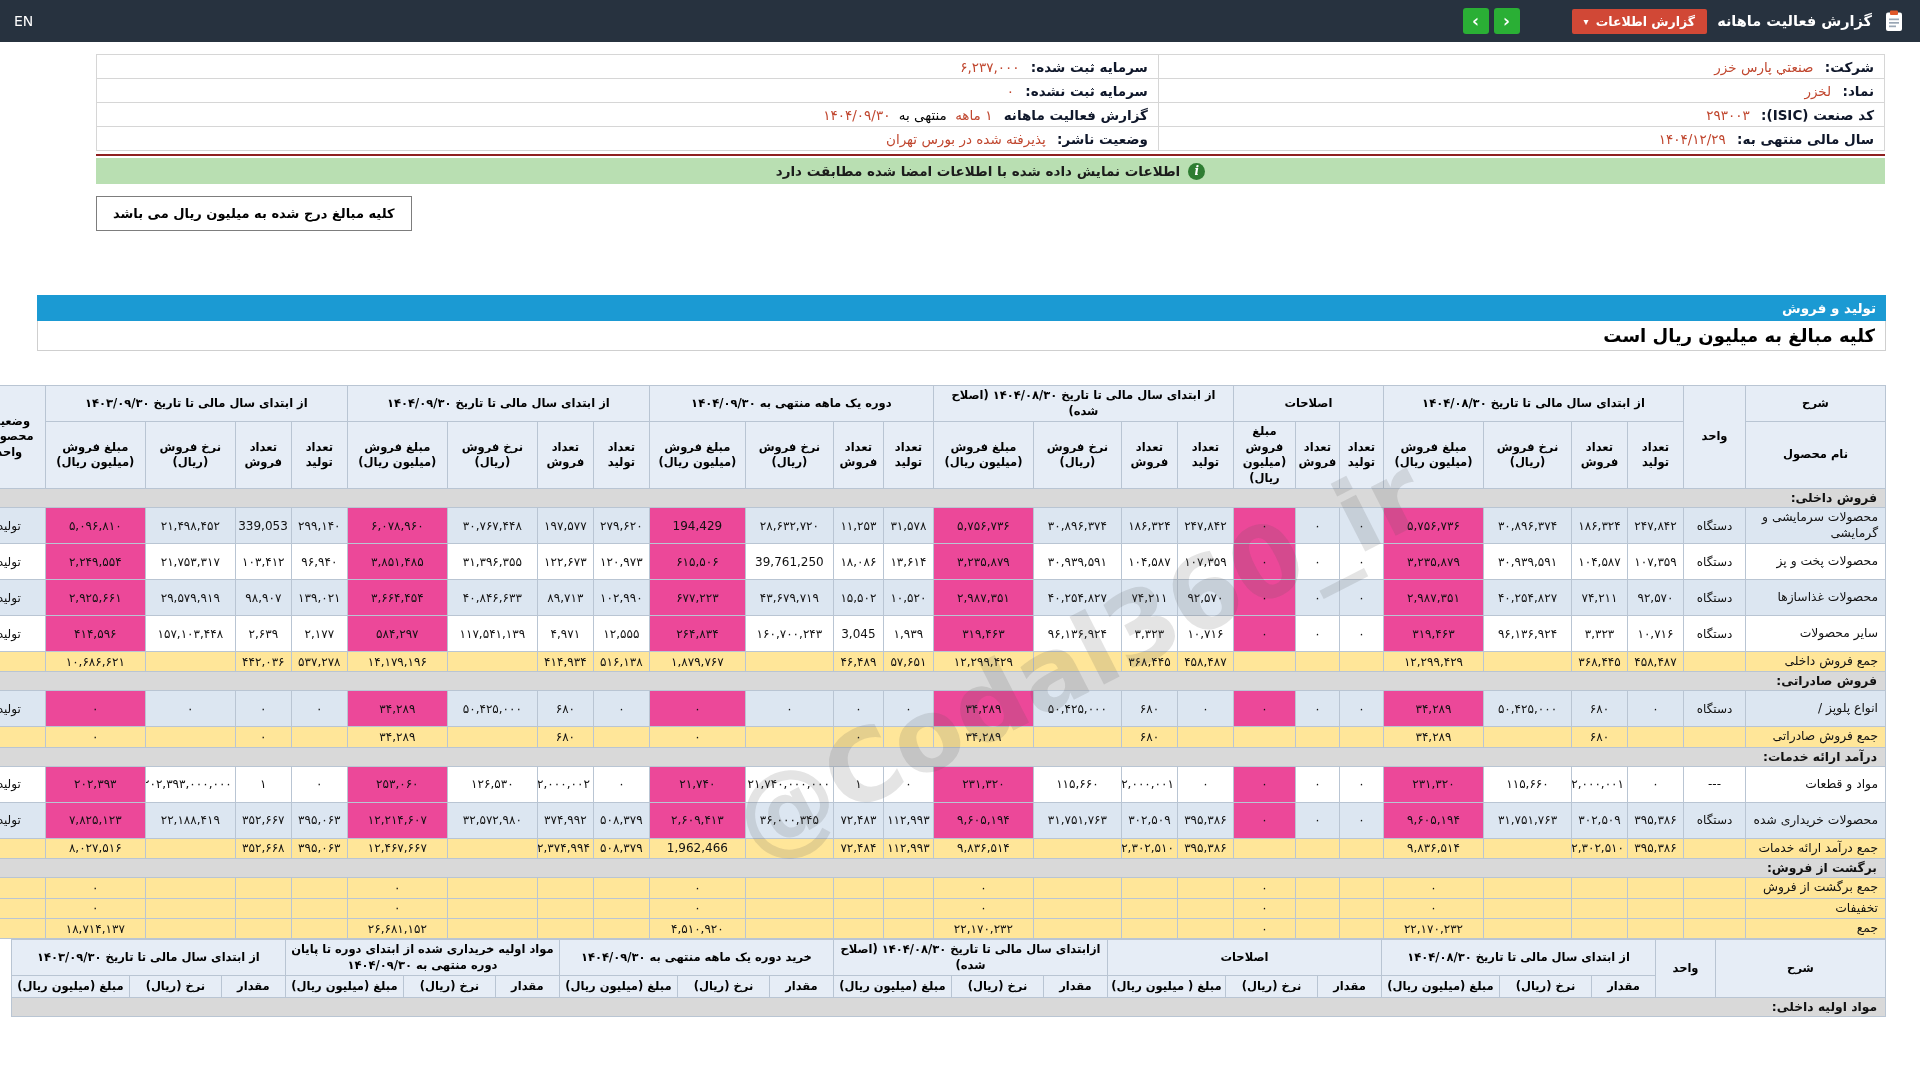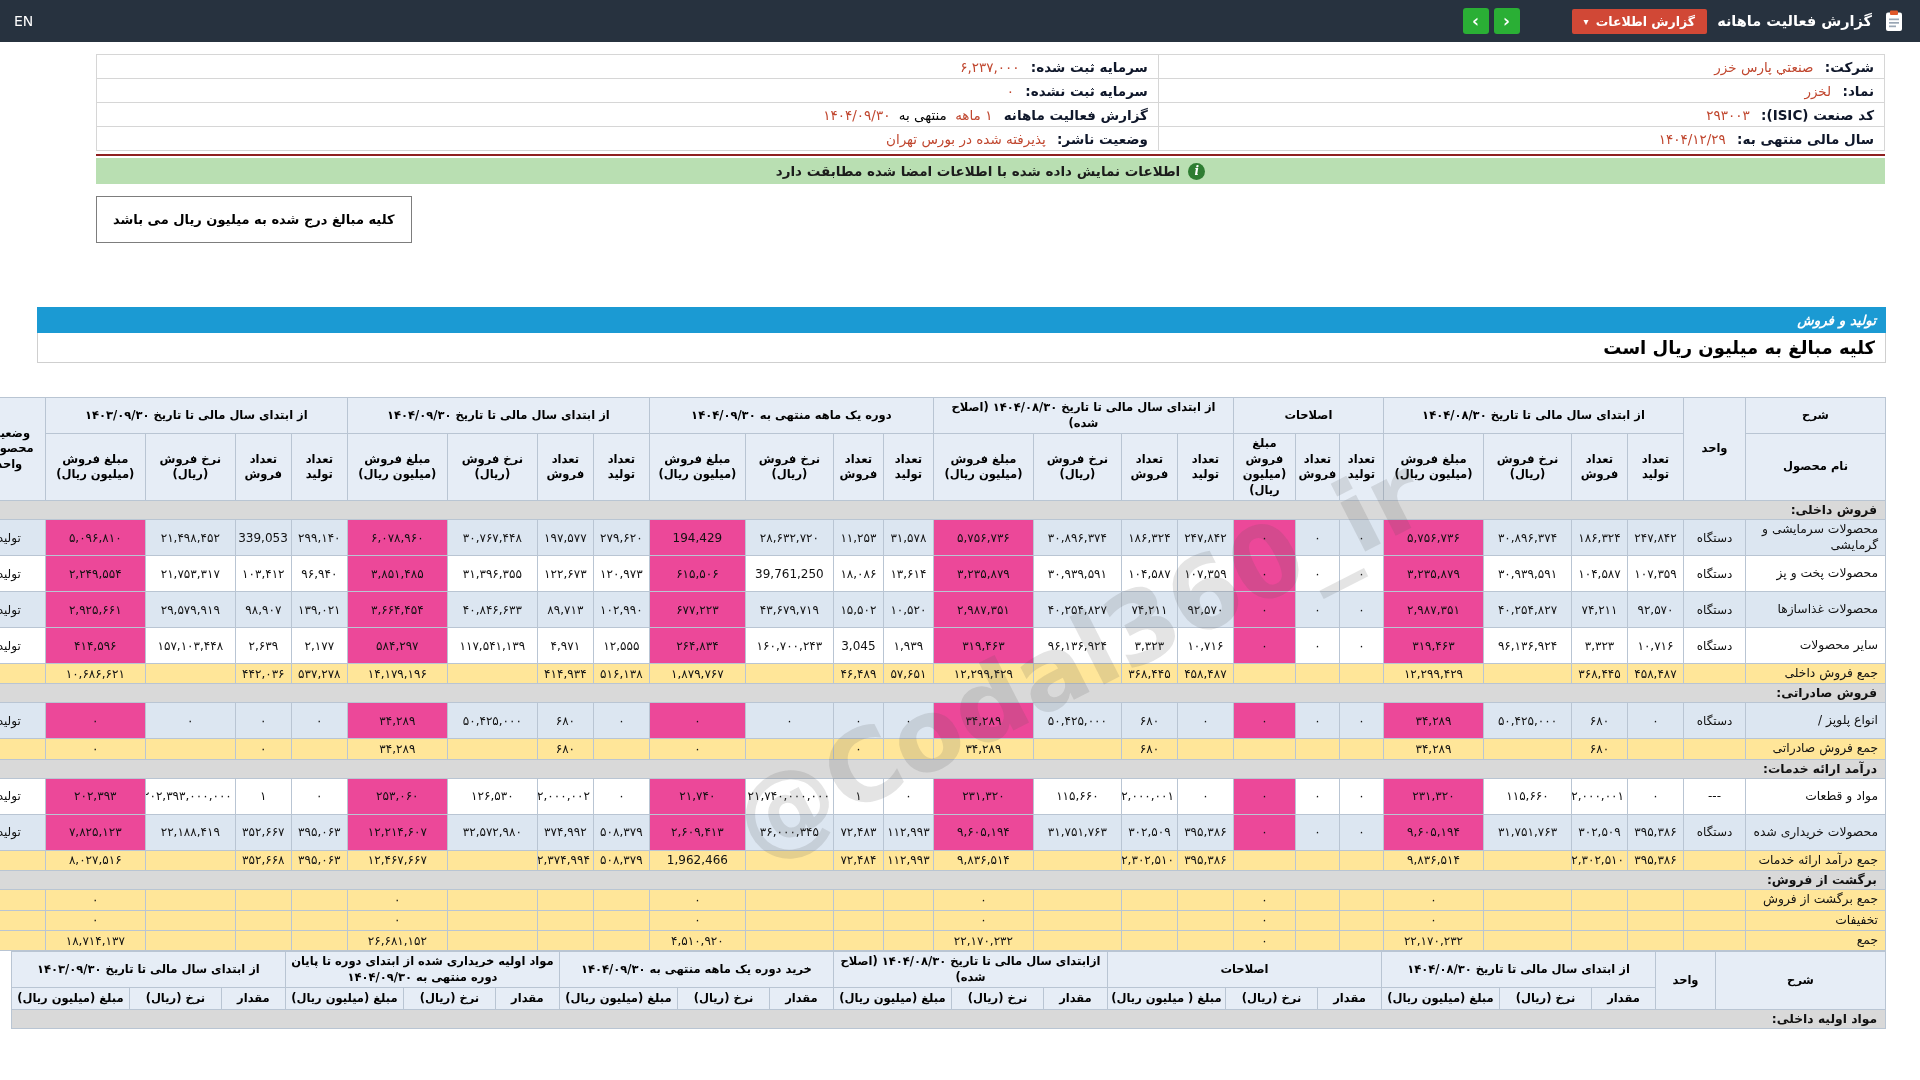--- a/index.html
+++ b/index.html
@@ -45,28 +45,28 @@
     gap: 8px; font-weight: bold; font-size: 13.5px; color: #1c1c1c;
   }
   .i-icon {
     width: 17px; height: 17px; border-radius: 50%; background: #2e7d32; color: #fff;
     font-family: "DejaVu Serif", serif; font-style: italic; font-weight: bold; font-size: 12px;
     display: inline-flex; align-items: center; justify-content: center; flex: none;
   }
   .note-box {
     width: fit-content; margin: 12px auto 0 0; 
     border: 1px solid #7d7d7d; background: #fff; font-weight: bold; font-size: 13px;
-    padding: 15px 16px;
+    padding: 9px 16px;
   }
 
   
   .content { margin: 64px 34px 0 37px; position: relative; }
   .section-bar {
     background: #1b9ad3; color: #fff; font-weight: bold; font-size: 13.5px;
-    padding: 5px 10px; height: 26px; font-style: italic;
+    padding: 5px 10px; height: 26px;
   }
   .subnote {
     border: 1px solid #cfcfcf; border-top: none; background: #fff;
     font-weight: bold; font-size: 18px; padding: 4px 10px;
   }
   .gap-top { margin-top: 34px; }
   .gap-mid { margin-top: 14px; }
 
   
   .rep-table { width: 100%; border-collapse: collapse; table-layout: fixed; direction: rtl; }

